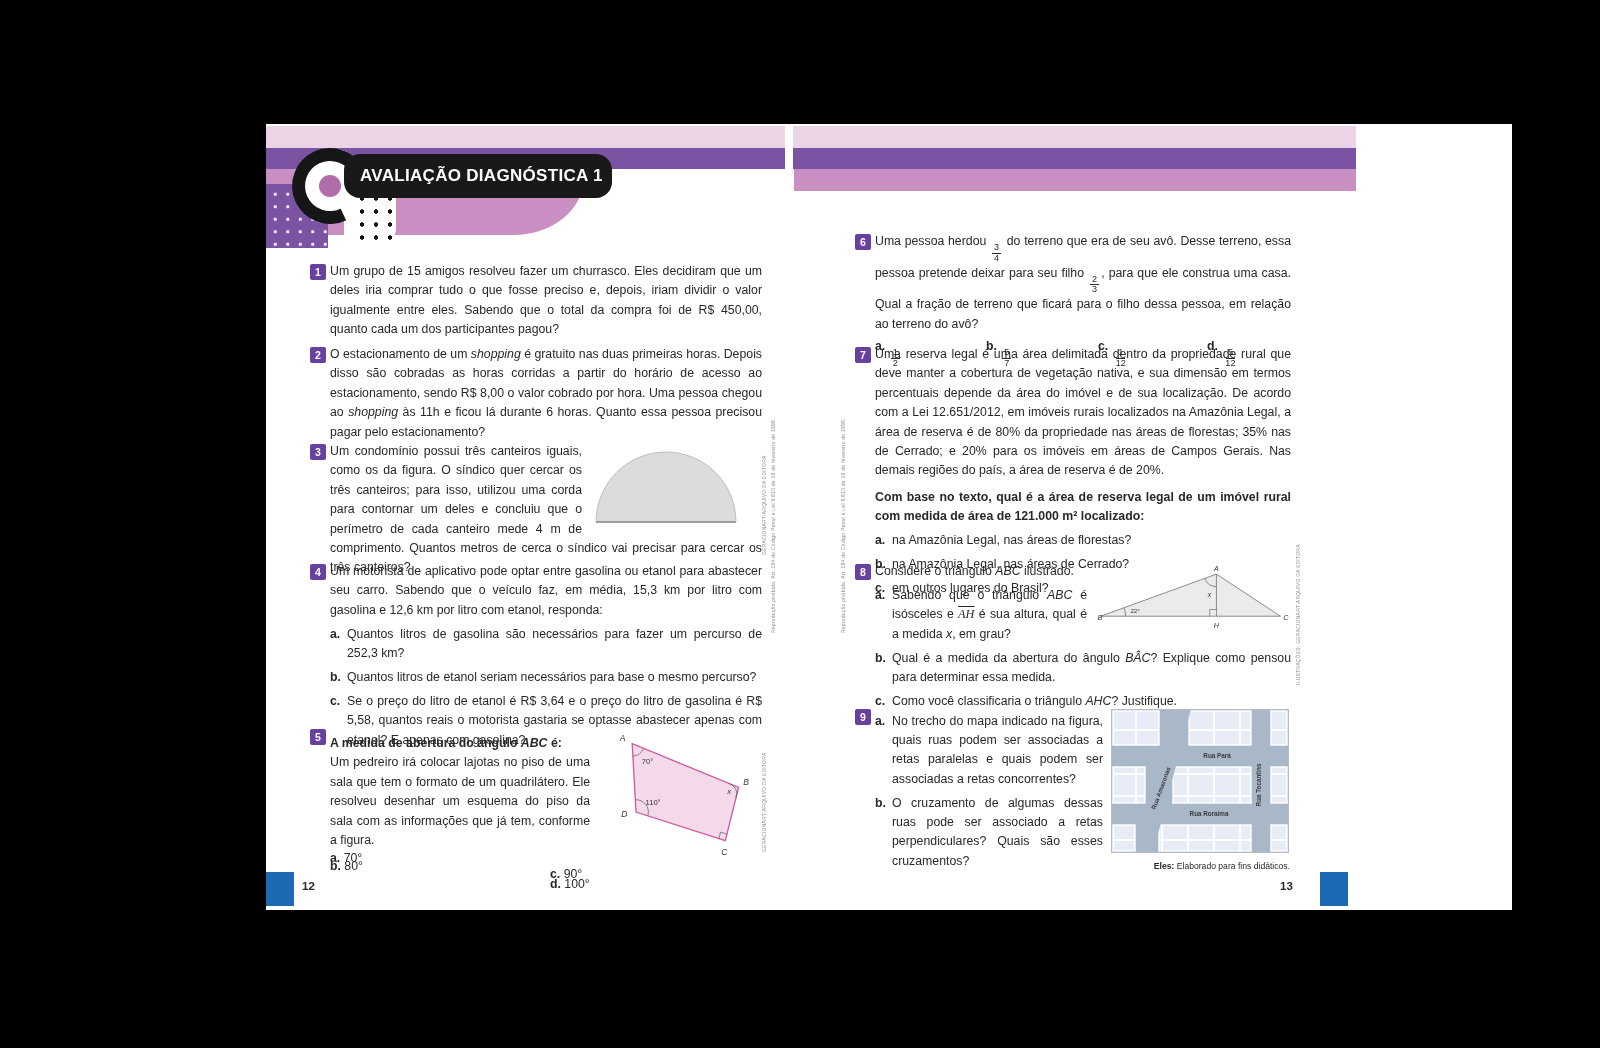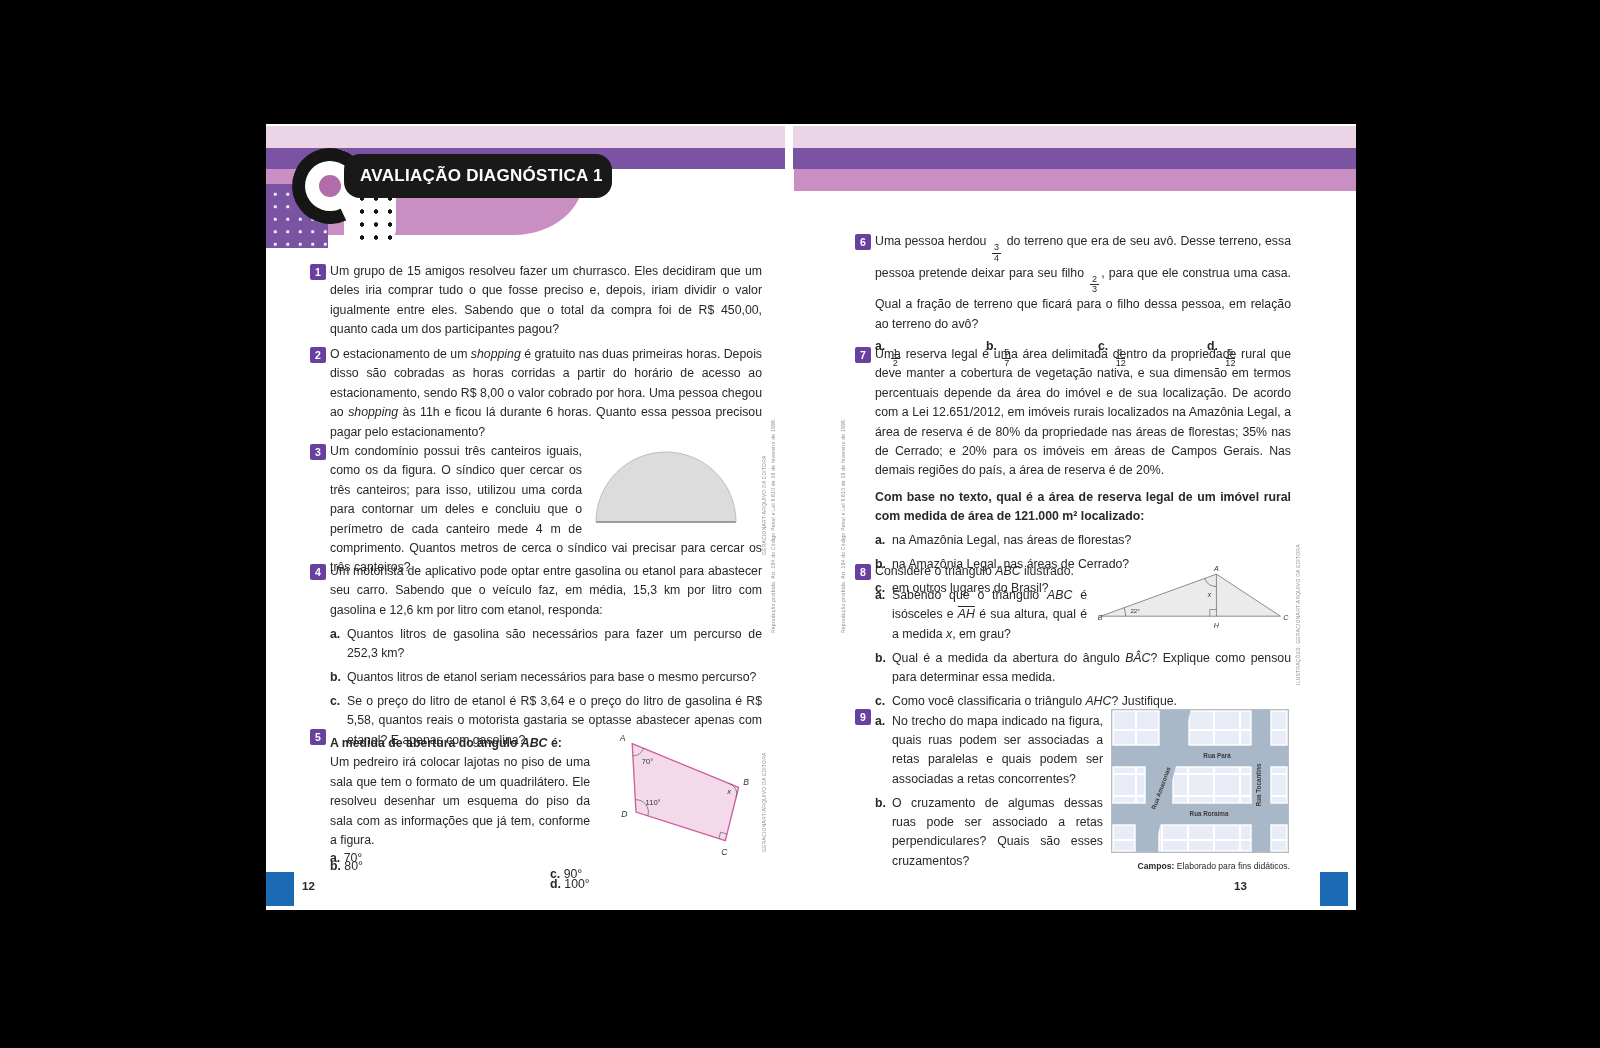--- a/index.html
+++ b/index.html
@@ -1,17 +1,17 @@
 <!DOCTYPE html>
 <html><head>
 <meta charset="utf-8">
 <style>
   html,body{margin:0;padding:0;background:#000;}
   body{width:1600px;height:1048px;position:relative;font-family:"Liberation Sans","DejaVu Sans",sans-serif;}
-  .spread{position:absolute;left:266px;top:124px;width:1090px;height:786px;background:#fff;overflow:hidden;}
+  .spread{position:absolute;left:266px;top:124px;width:1246px;height:786px;background:#fff;overflow:hidden;}
 
   
   .band-light{position:absolute;left:0;top:2px;width:1090px;height:22px;background:#ead4e6;}
   .band-purple{position:absolute;left:0;top:24px;width:1090px;height:21px;background:#7b53a3;}
   .band-pink-right{position:absolute;left:528px;top:45px;width:562px;height:22px;background:#c98fc3;}
   .pink-block-left{position:absolute;left:0;top:45px;width:318px;height:66px;background:#c98fc3;border-bottom-right-radius:70px 58px;}
   .gutter-line{position:absolute;left:519px;top:0;width:8px;height:68px;background:#fff;z-index:4;}
 
   
   .purple-dots{position:absolute;left:0;top:60px;width:62px;height:64px;background-color:#7b53a3;
@@ -32,21 +32,21 @@
   .q.r{left:609px;width:416px;}
   .badge{position:absolute;left:-20px;top:2px;width:16px;height:16px;background:#68409f;color:#fff;
     font-weight:bold;font-size:10.5px;display:flex;align-items:center;justify-content:center;border-radius:2px;}
   .body{font-size:12.3px;line-height:19.4px;text-align:justify;color:#2b2727;margin:0;}
   .mt{margin-top:7px;font-weight:bold;}
   .item{position:relative;padding-left:17px;margin-top:4.5px;font-size:12.3px;line-height:19.4px;text-align:justify;color:#2b2727;}
   .item .k{position:absolute;left:0;top:0;font-weight:bold;}
   .opts{position:relative;margin-top:1px;}
   .opt{position:absolute;white-space:nowrap;font-size:12.3px;color:#2b2727;}
   b{font-weight:bold;}
-  .ov{text-decoration:overline;}
+  .ov{text-decoration:overline;font-family:Liberation Serif, serif;}
   .frac{display:inline-flex;flex-direction:column;align-items:center;vertical-align:-0.55em;line-height:1.08;font-size:.74em;margin:0 2px;}
   .frac .n{border-bottom:1px solid currentColor;padding:0 2px;}
   .frac .d{padding:0 2px;}
 
   
   .fig-semi{float:right;margin:2px 22px 4px 10px;}
   .fig-quad{float:right;margin:0 12px 2px 8px;}
   .fig-tri{float:right;margin:2px 0 4px 8px;}
   .fig-map{float:right;margin:2px 0 2px 8px;width:180px;}
   .fonte{font-size:8.6px;color:#2b2727;text-align:right;margin:4px 1px 0 0;}
@@ -232,34 +232,34 @@
         <rect x="2" y="116" width="22" height="26" fill="url(#blk)" stroke="#fff" stroke-width="1.4"></rect>
         <rect x="48" y="116" width="92" height="26" fill="url(#blk)" stroke="#fff" stroke-width="1.4"></rect>
         <rect x="160" y="116" width="16" height="26" fill="url(#blk)" stroke="#fff" stroke-width="1.4"></rect>
         <polygon points="64,0 80,0 42,144 26,144" fill="#a8b8c9"></polygon>
         <rect x="0.5" y="0.5" width="177" height="143" fill="none" stroke="#bdbdbd" stroke-width="0.8"></rect>
         <text x="106" y="49" font-size="6.3" font-weight="bold" fill="#3a3a3a" text-anchor="middle">Rua Pará</text>
         <text x="98" y="107" font-size="6.3" font-weight="bold" fill="#3a3a3a" text-anchor="middle">Rua Roraima</text>
         <text x="150" y="76" font-size="6.3" font-weight="bold" fill="#3a3a3a" text-anchor="middle" transform="rotate(-90 150 76)">Rua Tocantins</text>
         <text x="52" y="80" font-size="6.3" font-weight="bold" fill="#3a3a3a" text-anchor="middle" transform="rotate(-70 52 80)">Rua Amazonas</text>
       </svg>
-      <div class="fonte"><b>Campos:</b> Elaborado para fins didáticos.</div>
+      <div class="fonte"><b>Eles:</b> Elaborado para fins didáticos.</div>
     </div>
     <div class="item">
       <span class="k">a.</span><span>No trecho do mapa indicado na figura, quais ruas podem ser associadas a retas paralelas e quais podem ser associadas a retas concorrentes?</span>
     </div>
     <div class="item">
       <span class="k">b.</span><span>O cruzamento de algumas dessas ruas pode ser associado a retas perpendiculares? Quais são esses cruzamentos?</span>
     </div>
   </div>
 
   <div class="vtext" style="left:496px;top:321px;height:110px">GERACIONART-ARQUIVO DA EDITORA</div>
   <div class="vtext" style="left:496px;top:616px;height:112px">GERACIONART-ARQUIVO DA EDITORA</div>
   <div class="vtext" style="left:505px;top:281px;height:228px">Reprodução proibida. Art. 184 do Código Penal e Lei 9.610 de 19 de fevereiro de 1998.</div>
   <div class="vtext" style="left:575px;top:281px;height:228px">Reprodução proibida. Art. 184 do Código Penal e Lei 9.610 de 19 de fevereiro de 1998.</div>
   <div class="vtext" style="left:1030px;top:441px;height:120px">ILUSTRAÇÕES: GERACIONART-ARQUIVO DA EDITORA</div>
 
   <div class="pnum-sq" style="left:0;top:748px"></div>
   <span class="pnum" style="left:36px;top:756px">12</span>
-  <span class="pnum" style="left:968px;top:756px">13</span>
+  <span class="pnum" style="left:1014px;top:756px">13</span>
   <div class="pnum-sq" style="left:1054px;top:748px"></div>
 
 </div>
 
 </body></html>

